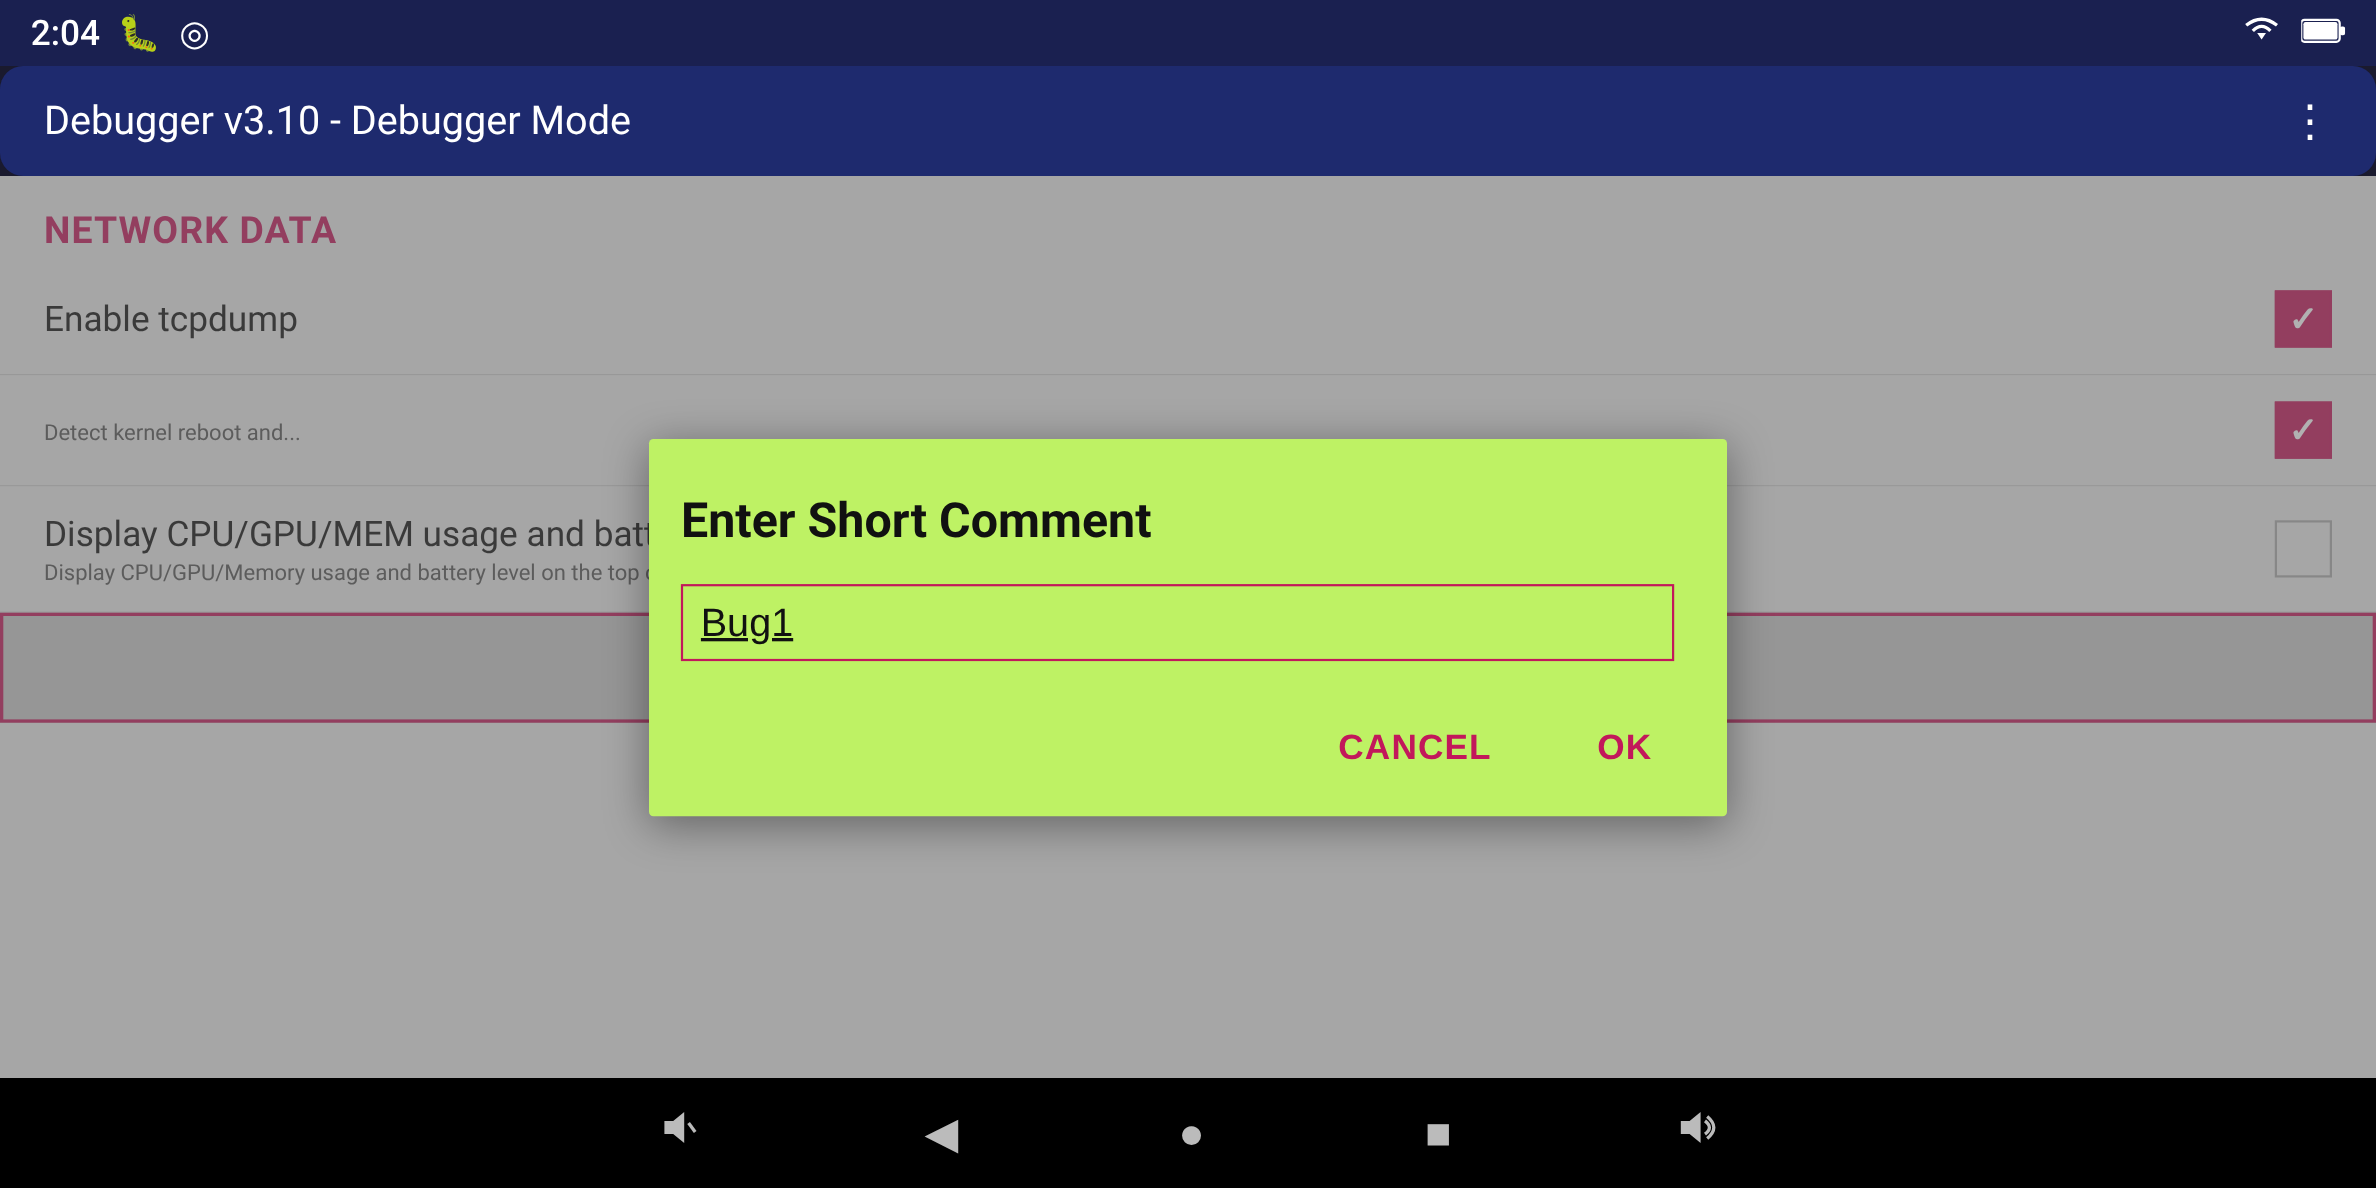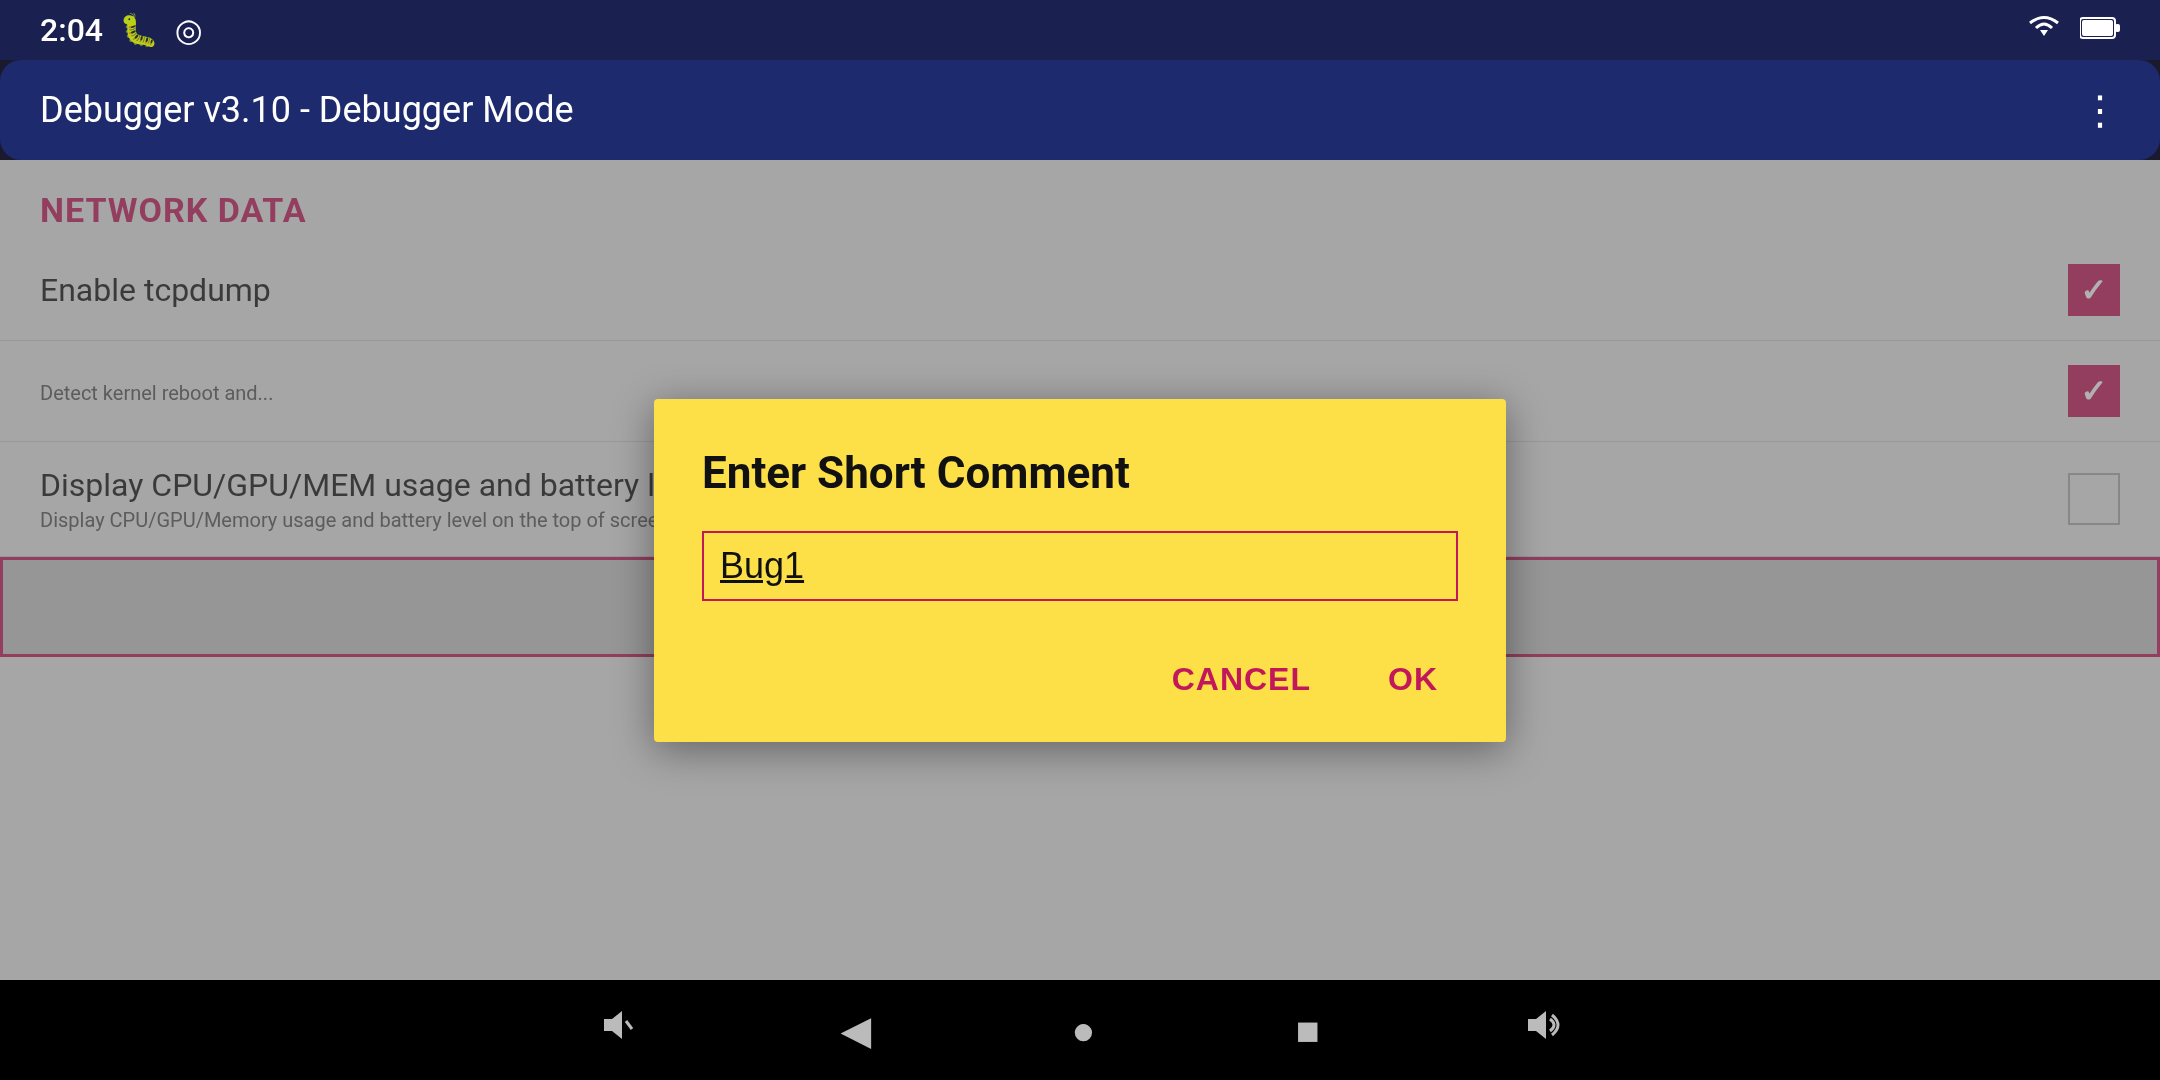--- a/index.html
+++ b/index.html
@@ -12,21 +12,21 @@
       background: #1a1a2e;
     }
 
     
     .status-bar {
       height: 60px;
       background: #1a2050;
       display: flex;
       align-items: center;
       justify-content: space-between;
-      padding: 0 40px;
+      padding: 0 28px;
     }
 
     .status-left {
       display: flex;
       align-items: center;
       gap: 16px;
       color: white;
       font-size: 32px;
       font-weight: 500;
     }
@@ -162,24 +162,24 @@
       right: 0;
       bottom: 0;
       background: rgba(100, 100, 100, 0.5);
       display: flex;
       align-items: center;
       justify-content: center;
     }
 
     
     .dialog {
-      background: #fde047;
+      background: #bef264;
       border-radius: 4px;
-      width: 852px;
-      padding: 48px 48px 32px 48px;
+      width: 980px;
+      padding: 48px 48px 32px 29px;
       box-shadow: 0 8px 40px rgba(0,0,0,0.4);
     }
 
     .dialog-title {
       font-size: 44px;
       font-weight: 700;
       color: #111;
       margin-bottom: 32px;
     }
 
@@ -205,21 +205,21 @@
     }
 
     @keyframes blink {
       0%, 50% { opacity: 1; }
       51%, 100% { opacity: 0; }
     }
 
     .dialog-buttons {
       display: flex;
       justify-content: flex-end;
-      gap: 37px;
+      gap: 56px;
     }
 
     .dialog-btn {
       background: transparent;
       border: none;
       font-size: 32px;
       font-weight: 700;
       color: #c2185b;
       cursor: pointer;
       padding: 12px 20px;

